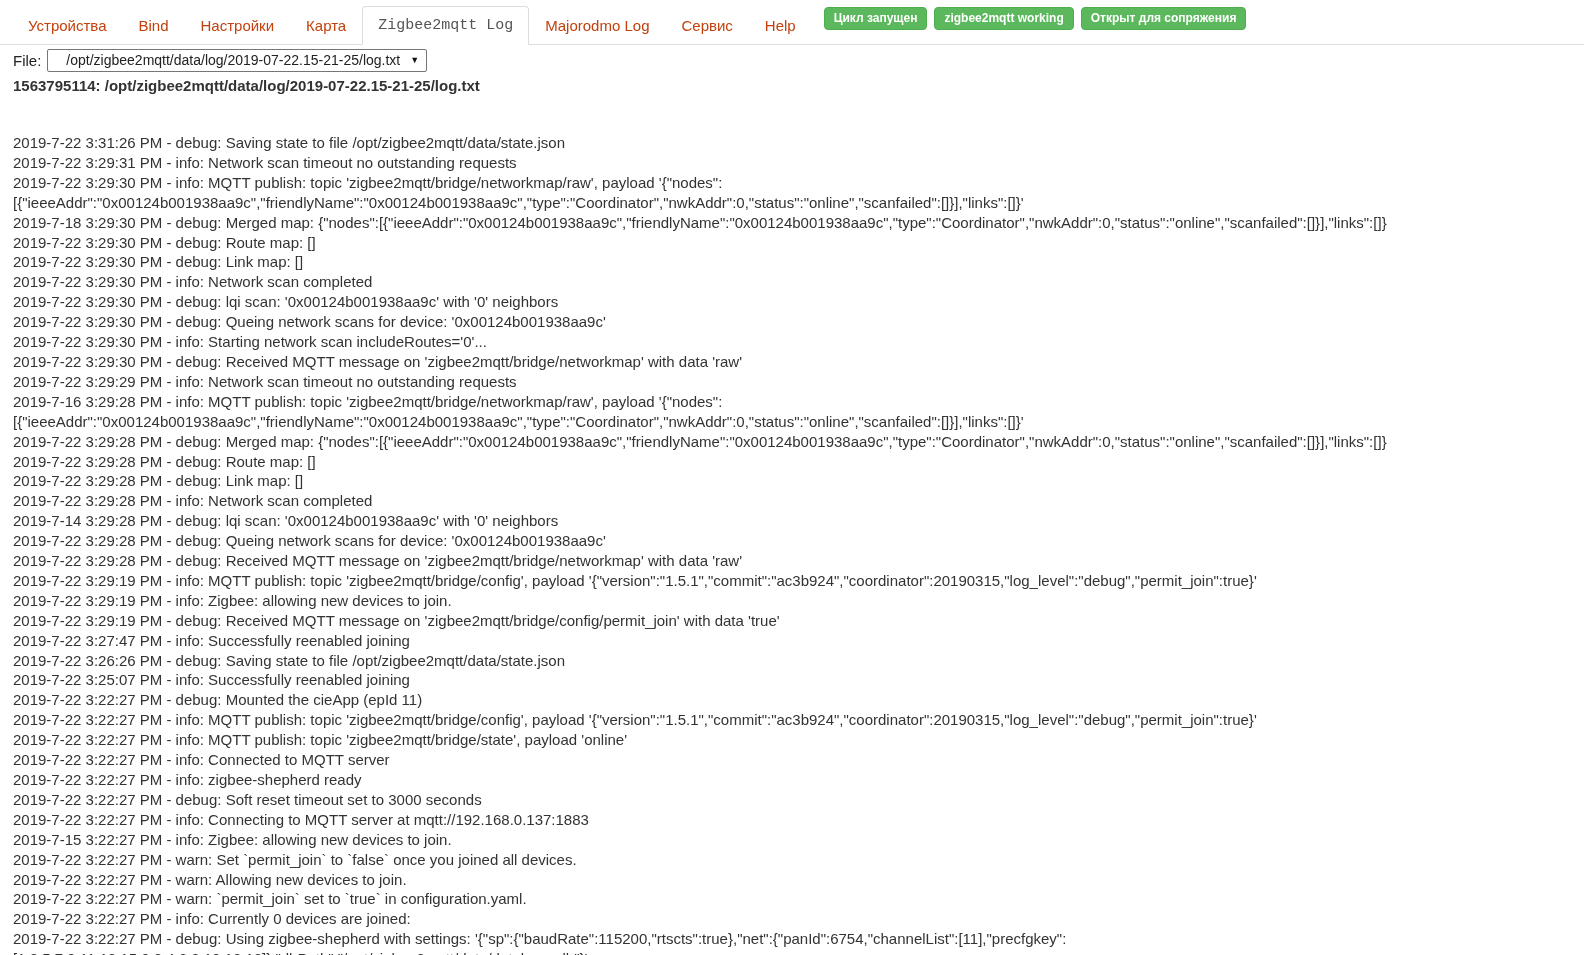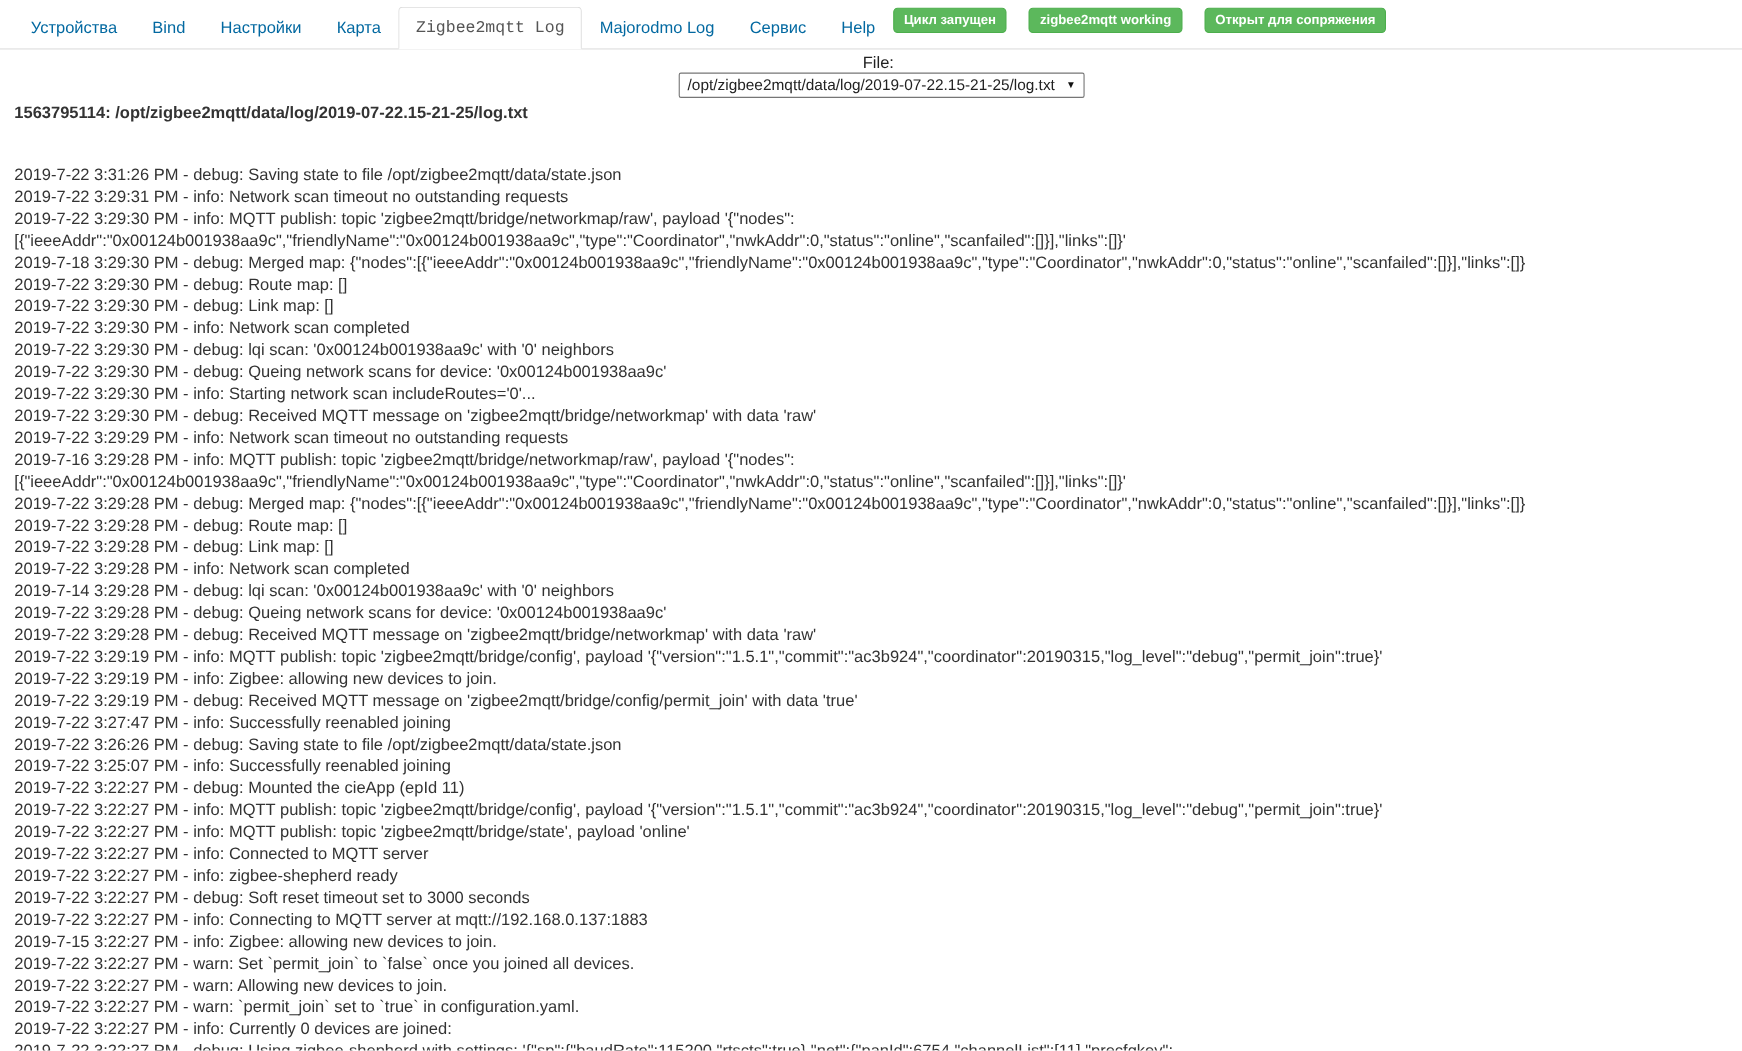--- a/index.html
+++ b/index.html
@@ -11,55 +11,55 @@
   }
   
   .tabbar {
     display: flex; align-items: flex-end;
     padding: 3px 0 0 12px;
     border-bottom: 1px solid #ddd;
     height: 45px;
     width: 1584px;
   }
   .tab {
-    font-size: 15px; color: #0369a1;
+    font-size: 15px; color: #c2410c;
     padding: 10px 15px;
     border: 1px solid transparent;
     border-radius: 4px 4px 0 0;
     margin-bottom: -1px;
     cursor: pointer;
     white-space: nowrap;
   }
   .tab.active {
     color: #555; background: #fff;
     border-color: #ddd #ddd transparent #ddd;
     font-family: Liberation Mono, monospace;
   }
   .badges {
     align-self: flex-start;
-    margin-top: 4px; 
-    display: flex; gap: 20px;
+    margin-top: 4px; margin-left: 12px;
+    display: flex; gap: 7px;
   }
   .badge {
     background: #5cb85c; border: 1px solid #4cae4c;
     color: #fff; font-size: 12px; font-weight: bold;
     padding: 3px 9px 4px 9px; border-radius: 4px;
     white-space: nowrap; cursor: pointer;
   }
   
   .file-row {
     margin: 4px 0 0 13px;
     display: flex; align-items: center;
-    font-size: 15px; color: #222; flex-direction: column;
+    font-size: 15px; color: #222;
   }
   .select {
     display: inline-flex; align-items: center;
     border: 1px solid #767676; border-radius: 2px;
     background: #fff;
-    padding: 2px 7px 3px 7px;
+    padding: 2px 7px 3px 18px;
     margin-left: 6px;
     font-size: 14px; color: #222;
     cursor: pointer;
   }
   .select-arrow { font-size: 9px; margin-left: 10px; color: #111; }
   .file-info {
     margin: 5px 0 0 13px;
     font-size: 15px; color: #333; font-weight: bold;
   }
   

